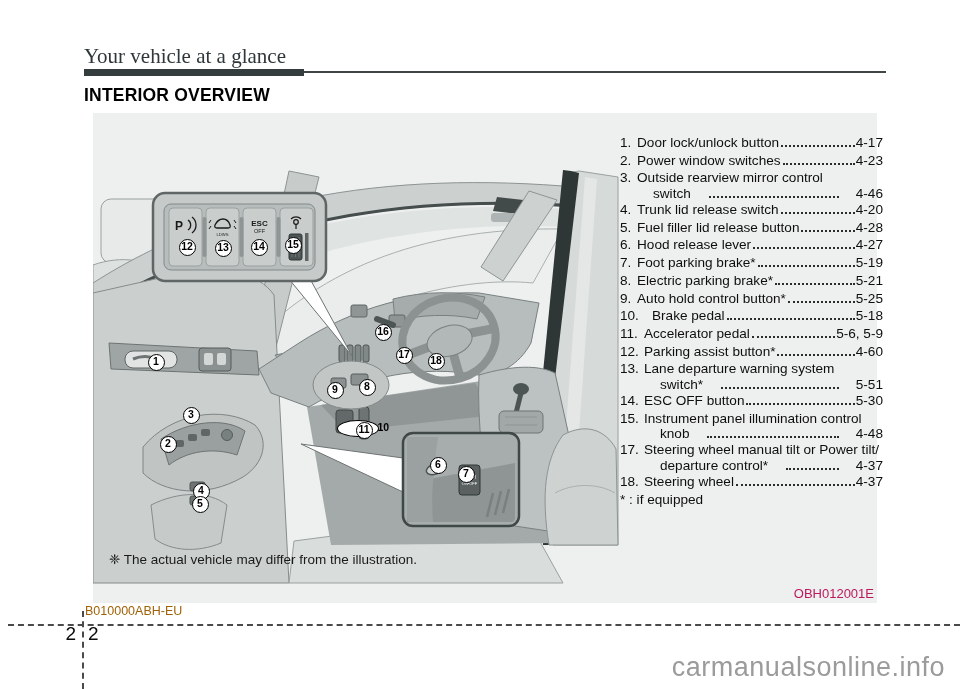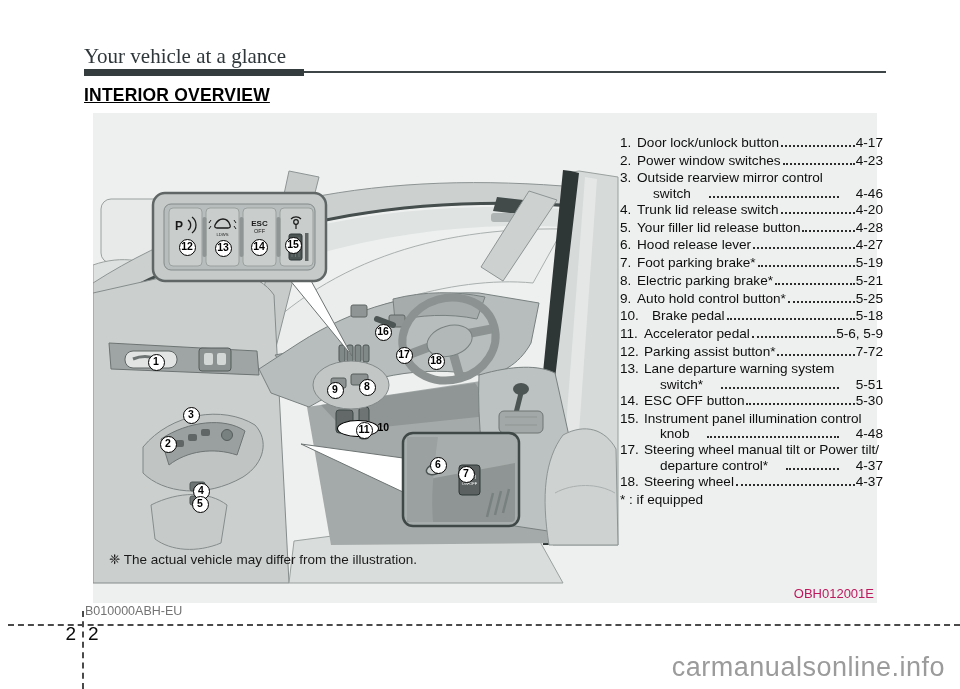--- a/index.html
+++ b/index.html
@@ -8,41 +8,41 @@
     background:#ffffff;font-family:"Liberation Sans",sans-serif;color:#111;
   }
   .chapter-title{
     position:absolute;left:84px;top:44px;
     font-family:"Liberation Serif",serif;font-size:21px;color:#2f373a;
   }
   .rule-thin{position:absolute;left:84px;top:71px;width:802px;height:2px;background:#3d4547;}
   .rule-thick{position:absolute;left:84px;top:69px;width:220px;height:7px;background:#343c3e;}
   .section-title{
     position:absolute;left:84px;top:85px;margin:0;
-    font-size:17.5px;font-weight:bold;letter-spacing:.2px;color:#000;text-decoration:underline;
+    font-size:17.5px;font-weight:bold;letter-spacing:.2px;color:#000;
   }
   .figure-panel{position:absolute;left:93px;top:113px;width:784px;height:490px;background:#edf0ef;}
   .figure-panel svg{position:absolute;left:0;top:0;}
   #callouts{position:absolute;left:0;top:0;width:100%;height:100%;}
   .callout{
     position:absolute;width:17px;height:17px;margin:-8.5px 0 0 -8.5px;border-radius:50%;
     background:#fff;border:1.5px solid #000;box-sizing:border-box;
     font:bold 10.5px/13.5px "Liberation Sans",sans-serif;text-align:center;color:#000;
   }
   .note{position:absolute;left:16px;top:438px;font-size:13.5px;color:#1a1a1a;}
   .figure-code{position:absolute;right:3px;bottom:2px;font-size:13px;color:#be185d;}
   .toc{position:absolute;left:527px;top:21px;width:263px;font-size:13.6px;color:#0e0e0e;}
   .toc-row{display:flex;align-items:baseline;white-space:nowrap;line-height:17.7px;height:17.7px;}
   .toc-row.cont{line-height:14px;height:14px;gap:16px;}
   .toc-num{flex:none;}
   .toc-text{flex:none;}
   .toc-leader{flex:1;border-bottom:2px dotted #2c2c2c;margin:0 1px 3px 2px;min-width:8px;}
   .toc-page{flex:none;}
   .toc-note{line-height:17.7px;height:17.7px;}
-  .section-code{position:absolute;left:85px;top:604px;font-size:12.5px;color:#737373;}
+  .section-code{position:absolute;left:85px;top:604px;font-size:12.5px;color:#a16207;}
   .footer-dash-h{position:absolute;left:8px;width:952px;top:624px;border-top:2px dashed #4a4a4a;}
   .footer-dash-v{position:absolute;left:82px;top:611px;height:78px;border-left:2px dashed #4a4a4a;}
   .page-num{position:absolute;top:623px;font-size:19px;color:#0a0a0a;}
   .page-num.pleft{left:52px;width:24px;text-align:right;}
   .page-num.pright{left:88px;}
   .watermark{position:absolute;top:652px;right:15px;font-size:27px;color:#9b9b9b;letter-spacing:.5px;}
 </style>
 </head>
 <body>
 
@@ -225,21 +225,21 @@
             <span class="toc-page">4-46</span>
           </div>
           <div class="toc-row">
             <span class="toc-num" style="width: 17px;">4.</span>
             <span class="toc-text">Trunk lid release switch</span>
             <span class="toc-leader"></span>
             <span class="toc-page">4-20</span>
           </div>
           <div class="toc-row">
             <span class="toc-num" style="width: 17px;">5.</span>
-            <span class="toc-text">Your filler lid release button</span>
+            <span class="toc-text">Fuel filler lid release button</span>
             <span class="toc-leader"></span>
             <span class="toc-page">4-28</span>
           </div>
           <div class="toc-row">
             <span class="toc-num" style="width: 17px;">6.</span>
             <span class="toc-text">Hood release lever</span>
             <span class="toc-leader"></span>
             <span class="toc-page">4-27</span>
           </div>
           <div class="toc-row">
@@ -269,21 +269,21 @@
           <div class="toc-row">
             <span class="toc-num" style="width: 24px;">11.</span>
             <span class="toc-text">Accelerator pedal</span>
             <span class="toc-leader"></span>
             <span class="toc-page">5-6, 5-9</span>
           </div>
           <div class="toc-row">
             <span class="toc-num" style="width: 24px;">12.</span>
             <span class="toc-text">Parking assist button*</span>
             <span class="toc-leader"></span>
-            <span class="toc-page">7-72</span>
+            <span class="toc-page">4-60</span>
           </div>
           <div class="toc-row">
             <span class="toc-num" style="width: 24px;">13.</span>
             <span class="toc-text">Lane departure warning system</span>
           </div>
           <div class="toc-row cont">
             <span class="toc-num" style="width: 24px;"></span>
             <span class="toc-text">switch*</span>
             <span class="toc-leader"></span>
             <span class="toc-page">5-51</span>

